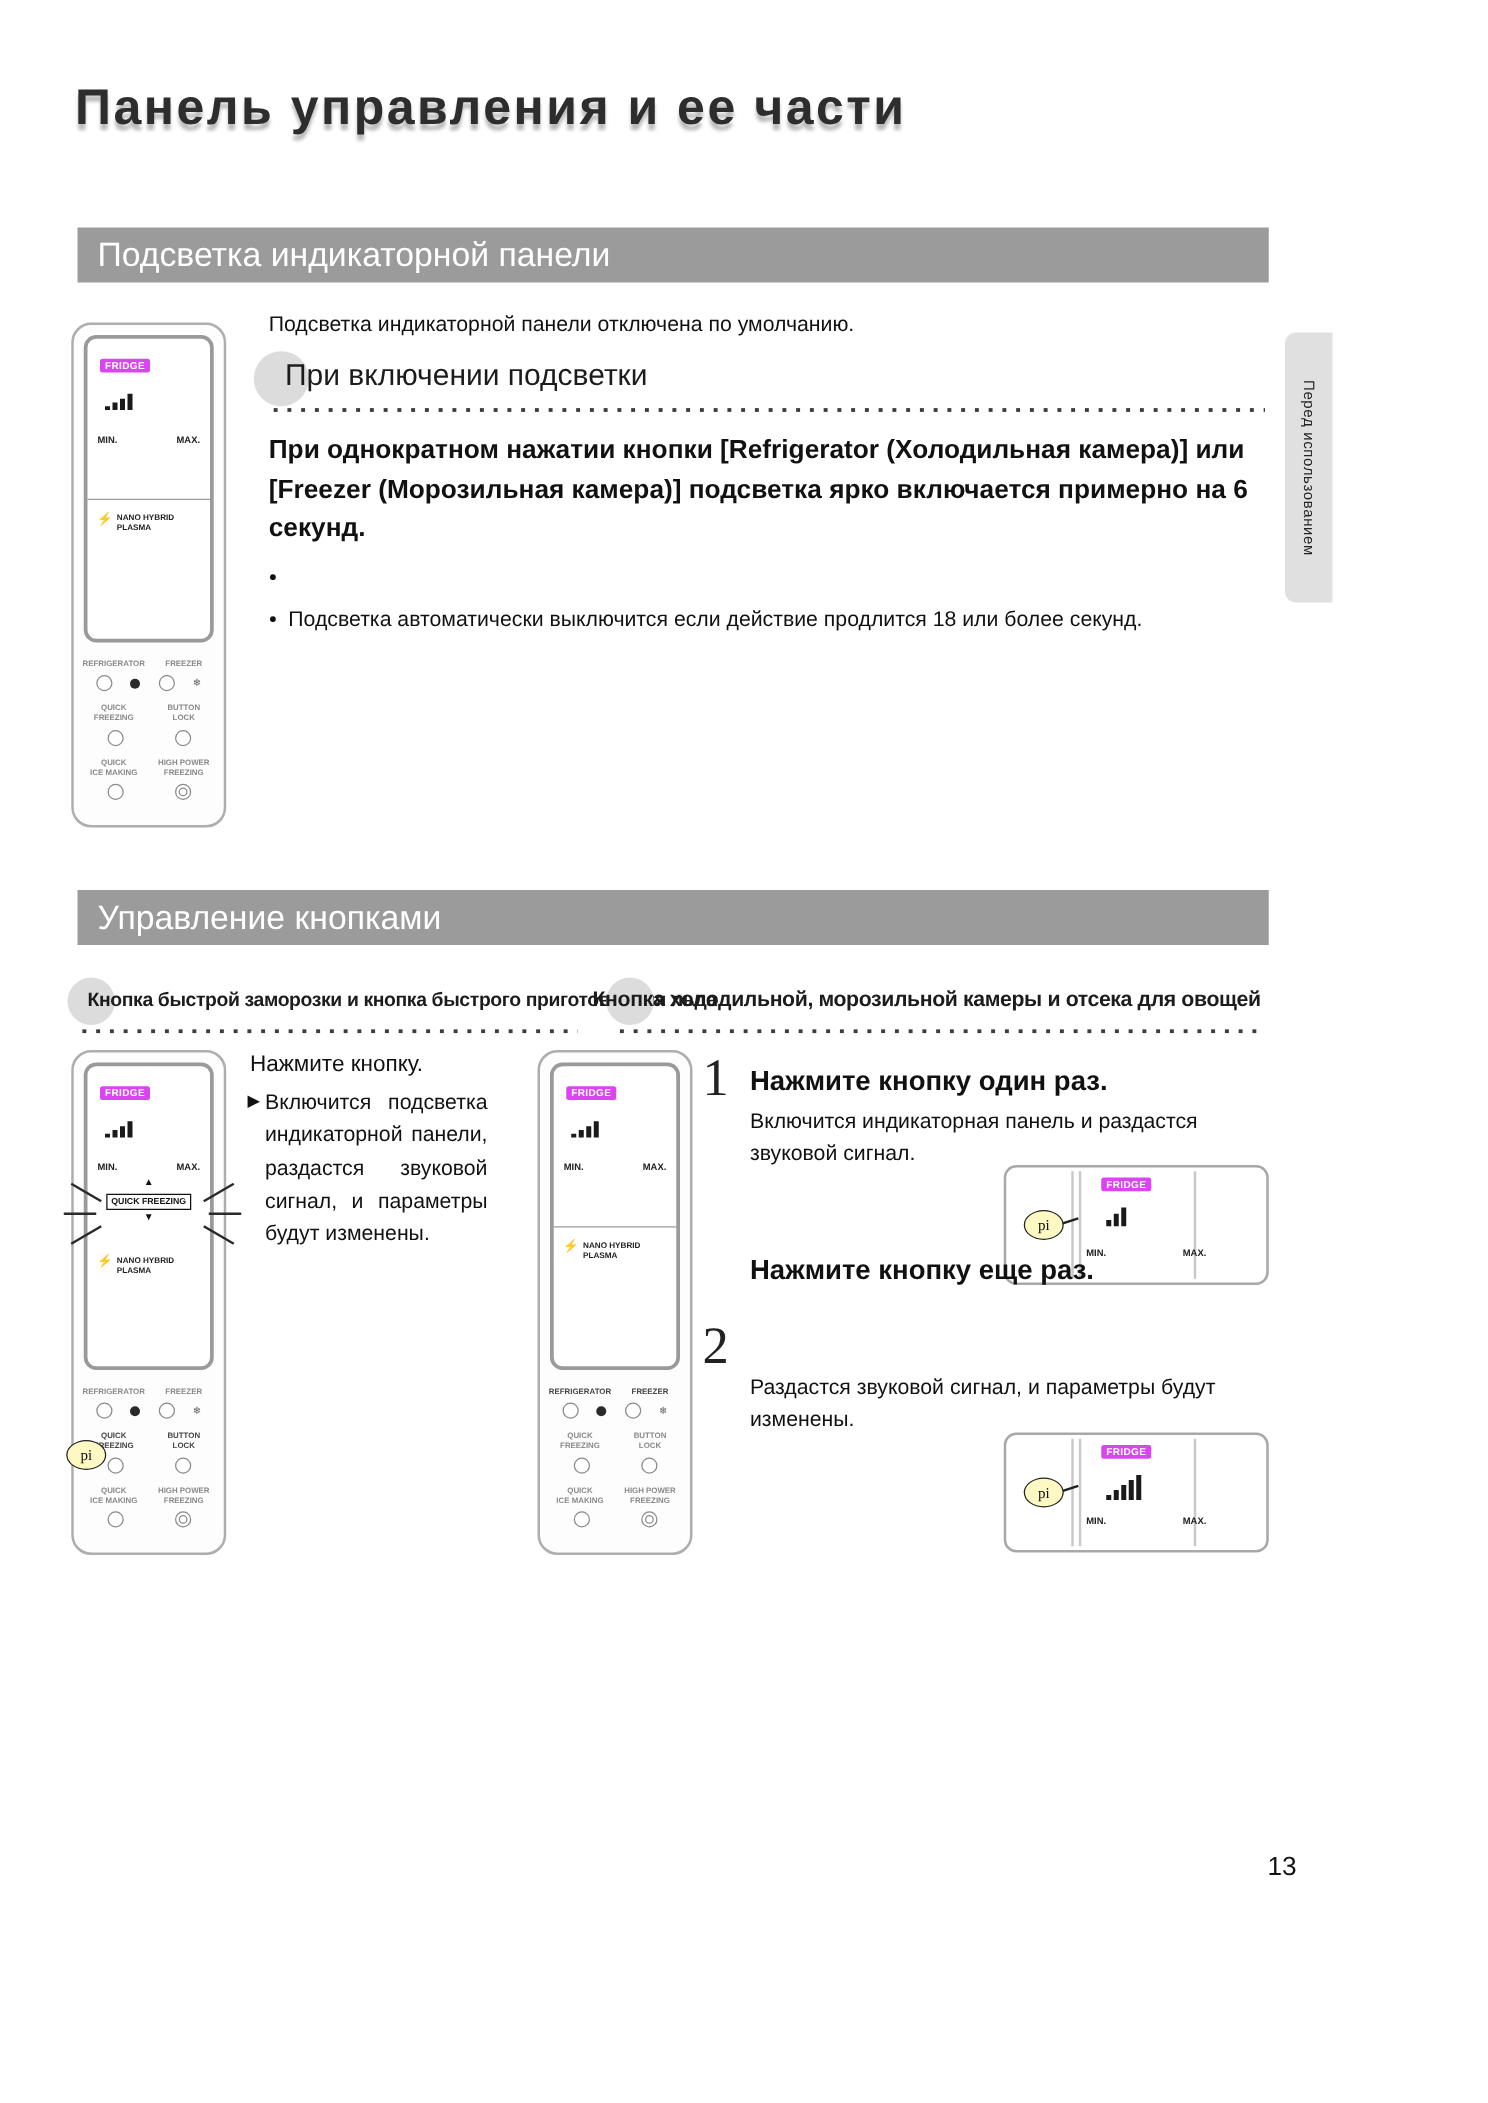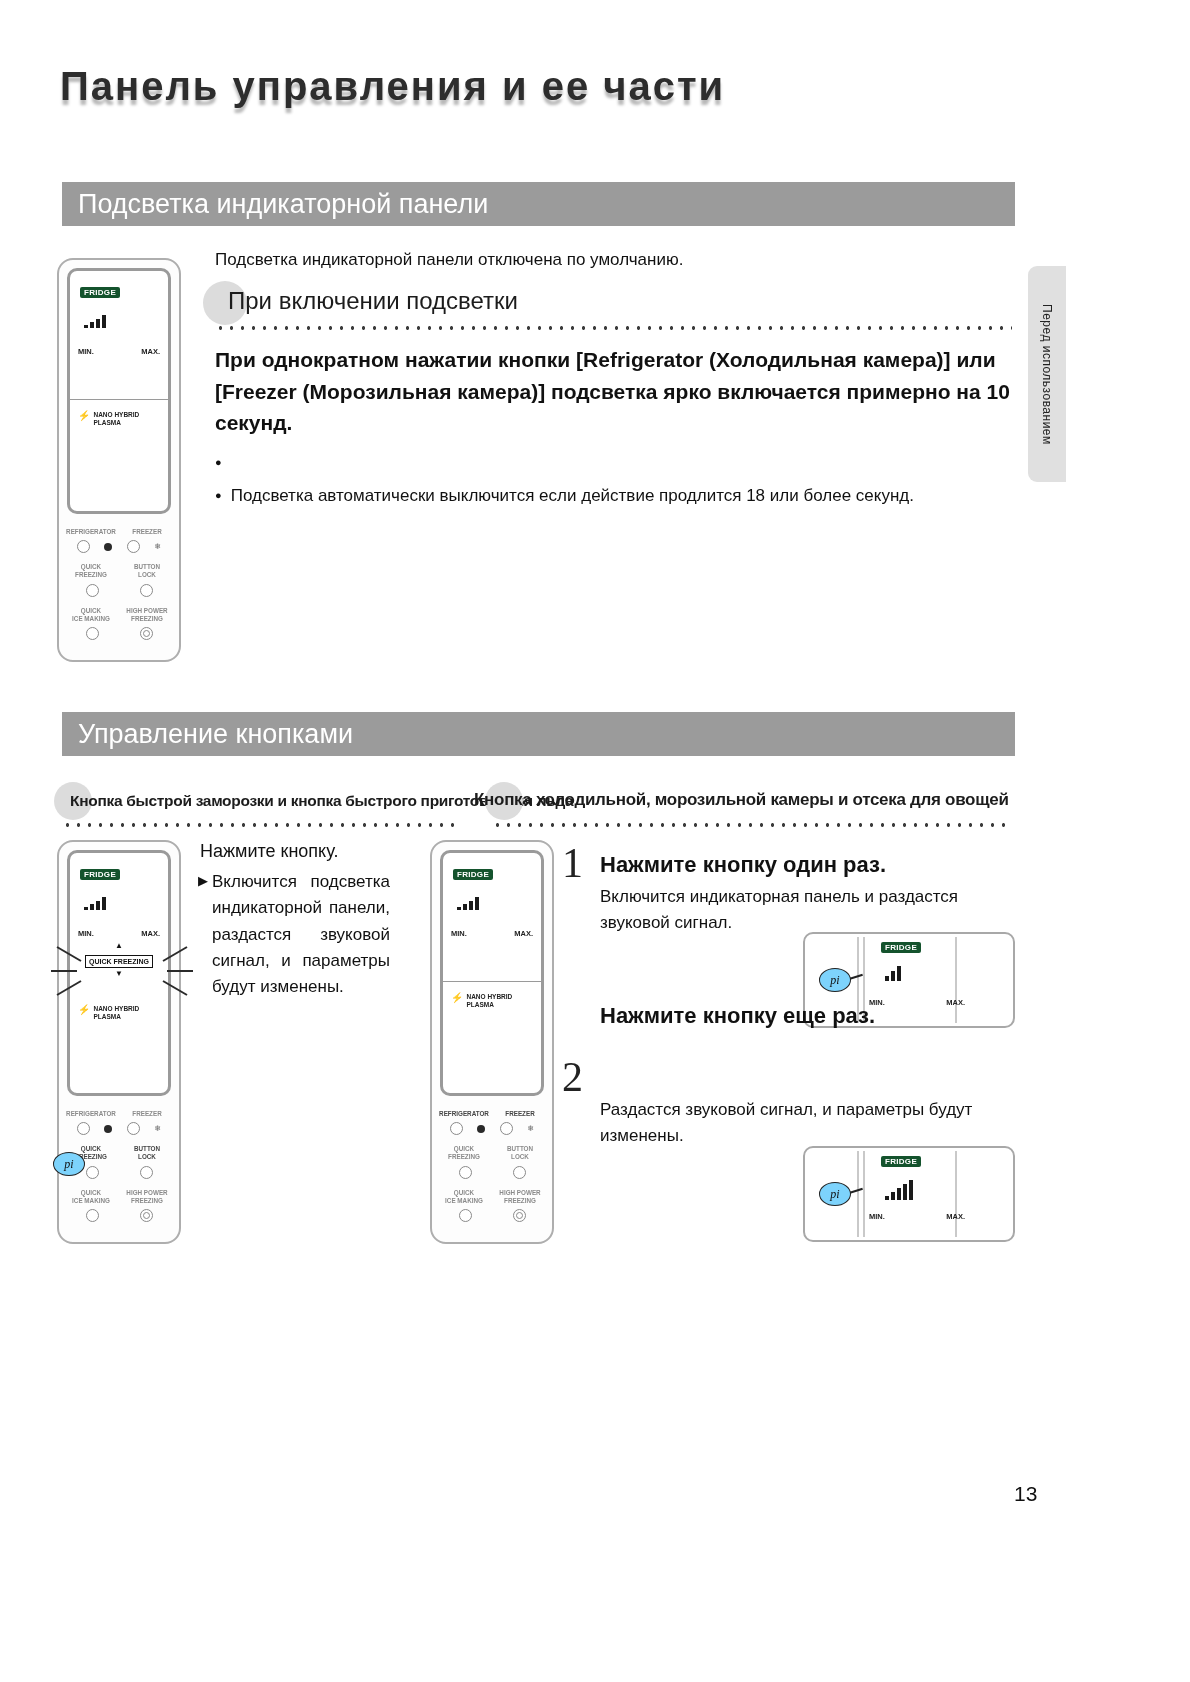--- a/index.html
+++ b/index.html
@@ -33,21 +33,21 @@
 
   .colhead{position:absolute;margin:0;font-weight:bold;color:#1c1c1c;}
   .colhead.l{left:70px;top:792px;font-size:15.5px;letter-spacing:-0.3px;}
   .colhead.r{left:474px;top:790px;font-size:17px;letter-spacing:-0.3px;}
 
   
   .ctrl{position:absolute;width:124px;height:404px;background:#fdfdfd;border:2px solid #aeaeae;
         border-radius:16px;box-sizing:border-box;}
   .ctrl-display{position:absolute;left:8px;right:8px;top:8px;height:240px;border:3px solid #9a9a9a;
                 border-radius:10px;background:#fff;}
-  .fridge-badge{position:absolute;left:10px;top:16px;background:#14532d;color:#fff;font-size:8px;
+  .fridge-badge{position:absolute;left:10px;top:16px;background:#d946ef;color:#fff;font-size:8px;
                 font-weight:bold;padding:1px 4px;border-radius:2px;letter-spacing:0.3px;}
   .bars{position:absolute;display:flex;align-items:flex-end;gap:2px;}
   .bars i{display:block;width:4px;background:#1a1a1a;}
   .ctrl .bars{left:14px;top:44px;}
   .minmax{position:absolute;left:8px;right:8px;top:76px;display:flex;justify-content:space-between;
           font-size:7.5px;font-weight:bold;color:#222;gap:24px;}
   .divider{position:absolute;left:0;right:0;top:128px;border-top:1.5px solid #9a9a9a;}
   .nano{position:absolute;left:8px;top:140px;display:flex;gap:3px;align-items:flex-start;
         font-size:6.5px;font-weight:bold;color:#222;}
   .nano .bolt{font-size:10px;line-height:10px;}
@@ -68,22 +68,22 @@
   .flake{font-size:8px;color:#666;line-height:8px;}
 
   
   .burst{position:absolute;left:-23px;top:76px;z-index:1;}
   .qf-wrap{position:absolute;left:0;right:0;top:88px;text-align:center;z-index:2;}
   .qf-tri{font-size:8px;line-height:9px;color:#111;}
   .qf-box{display:inline-block;border:1.5px solid #111;background:#fff;font-size:7px;font-weight:bold;
           padding:2px 3px;white-space:nowrap;margin:1px 0;}
 
   .pi-bubble{position:absolute;width:30px;height:22px;border:1.5px solid #222;border-radius:50%;
-             background:#7dd3fc;display:flex;align-items:center;justify-content:center;
-             font-style:italic;font-size:12px;z-index:3;font-family:"Liberation Serif",serif;}
+             background:#fef9c3;display:flex;align-items:center;justify-content:center;
+             font-size:12px;z-index:3;font-family:"Liberation Serif",serif;}
   .ctrl .pi-bubble{left:-6px;top:310px;}
 
   
   .press-label{position:absolute;left:200px;top:841px;margin:0;font-size:18px;}
   .press-block{position:absolute;left:198px;top:869px;width:192px;display:flex;gap:4px;}
   .press-block .tri{font-size:13px;line-height:24px;color:#111;}
   .press-block .ptext{margin:0;font-size:17px;line-height:1.55;text-align:justify;flex:1;}
 
   
   .step-num{position:absolute;font-family:"Liberation Serif",serif;font-size:42px;line-height:1;color:#222;}
@@ -164,21 +164,21 @@
             <i></i>
           </span>
       </div>
     </div>
   </div>
 
   <p class="intro">Подсветка индикаторной панели отключена по умолчанию.</p>
   <div class="sub-circle" style="left:203px;top:281px;width:44px;height:44px;"></div>
   <h3 class="subhead">При включении подсветки</h3>
   <div class="dots" style="left:215px;top:325px;width:797px;"></div>
-  <p class="bold-para">При однократном нажатии кнопки [Refrigerator (Холодильная камера)] или [Freezer (Морозильная камера)] подсветка ярко включается примерно на 10 секунд.</p>
+  <p class="bold-para">При однократном нажатии кнопки [Refrigerator (Холодильная камера)] или [Freezer (Морозильная камера)] подсветка ярко включается примерно на 6 секунд.</p>
 
   <div class="bullet" style="left:215px;top:450px;width:780px;">
     <span class="bdot">●</span>
   </div>
   <div class="bullet" style="left:215px;top:483px;width:710px;">
     <span class="bdot">●</span>
     <p class="btext">Подсветка автоматически выключится если действие продлится 18 или более секунд.</p>
   </div>
 
   <div class="side-tab">Перед использованием</div>

